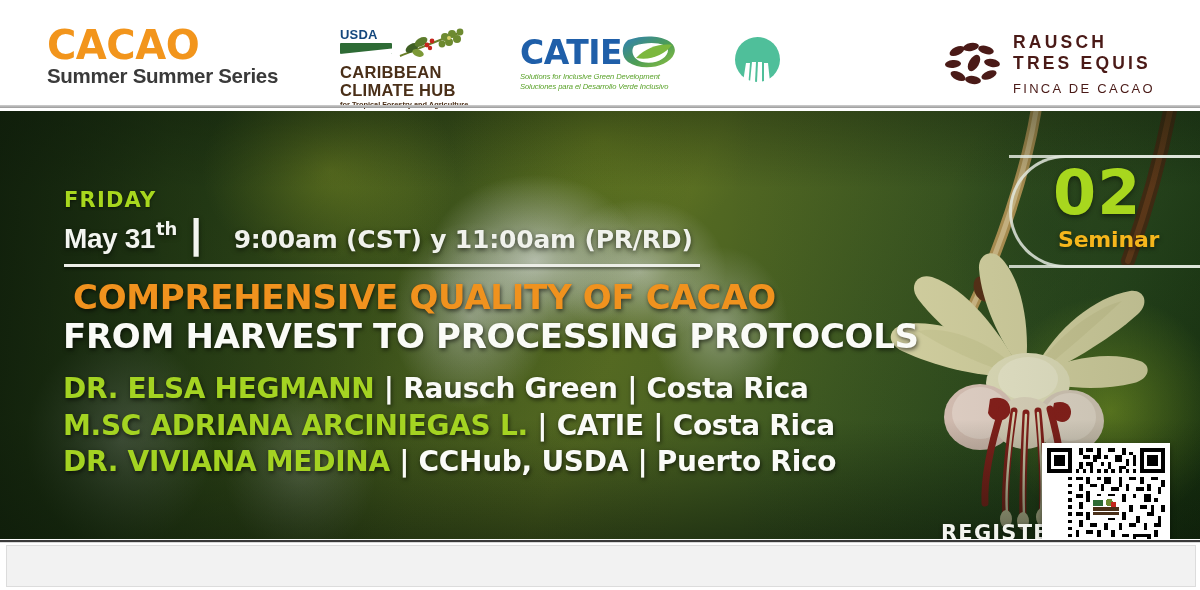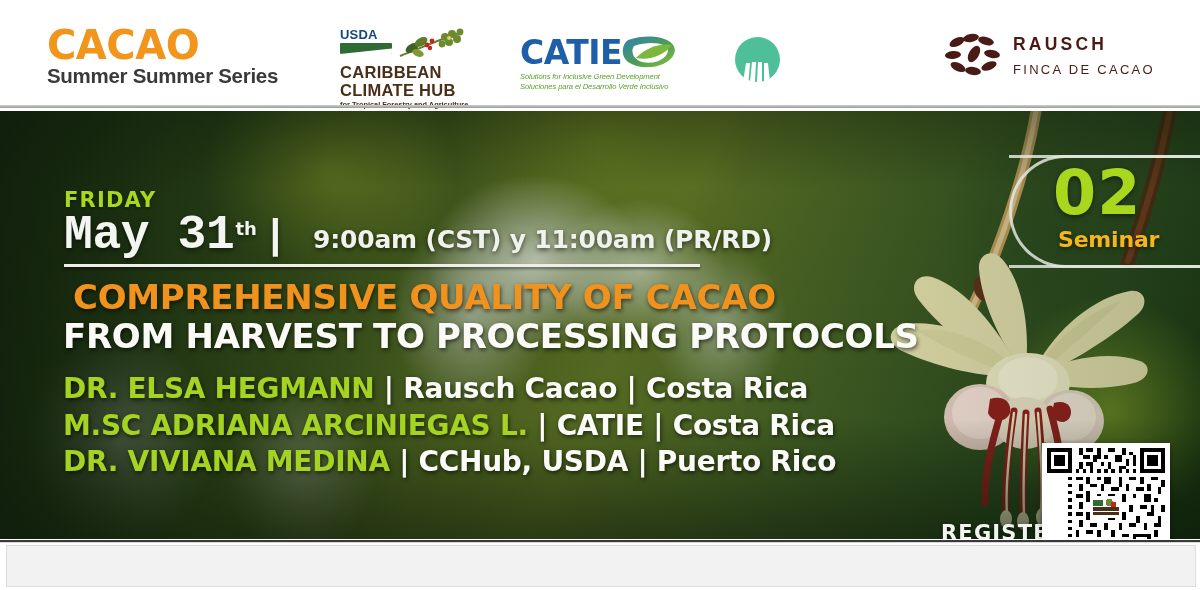--- a/index.html
+++ b/index.html
@@ -86,22 +86,22 @@
   .hero-flower{position:absolute;right:0;top:0;width:360px;height:428px;}
 
   
   .dateblock{position:absolute;left:64px;top:189px;}
   .friday{
     font-size:21px;font-weight:bold;color:#A8D71E;letter-spacing:1.2px;line-height:22px;
     text-shadow:0 1px 3px rgba(0,0,0,.55);font-family:"DejaVu Sans",sans-serif;
   }
   .daterow{display:flex;align-items:baseline;gap:0px;margin-top:1px;}
   .daymonth{
-    font-size:48px;font-weight:bold;color:#F3F5F0;line-height:44px;letter-spacing:-0.4px;
-    text-shadow:0 2px 5px rgba(0,0,0,.55);font-family:Liberation Mono, monospace;
+    font-size:28px;font-weight:bold;color:#F3F5F0;line-height:44px;letter-spacing:-0.4px;
+    text-shadow:0 2px 5px rgba(0,0,0,.55);font-family:Liberation Sans, sans-serif;
   }
   .daysup{font-size:18px;font-weight:bold;color:#F3F5F0;vertical-align:super;position:relative;top:-13px;left:1px;
     text-shadow:0 2px 5px rgba(0,0,0,.55);font-family:"DejaVu Sans",sans-serif;}
   .pipe{font-size:40px;font-weight:bold;color:#F3F5F0;margin-left:14px;line-height:44px;
     text-shadow:0 2px 5px rgba(0,0,0,.55);}
   .timetxt{
     font-size:25px;font-weight:bold;color:#F0F2EC;margin-left:32px;letter-spacing:-0.2px;
     text-shadow:0 2px 5px rgba(0,0,0,.6);font-family:"DejaVu Sans",sans-serif;
   }
   .hr-line{position:absolute;left:64px;top:264px;width:636px;height:3px;
@@ -253,20 +253,21 @@
           <ellipse cx="8" cy="23" rx="8" ry="4" transform="rotate(-5 8 23)"></ellipse>
           <ellipse cx="29" cy="22" rx="9" ry="5" transform="rotate(-60 29 22)"></ellipse>
           <ellipse cx="47" cy="22" rx="8" ry="4" transform="rotate(10 47 22)"></ellipse>
           <ellipse cx="13" cy="35" rx="8" ry="4" transform="rotate(25 13 35)"></ellipse>
           <ellipse cx="28" cy="39" rx="8" ry="4" transform="rotate(8 28 39)"></ellipse>
           <ellipse cx="44" cy="34" rx="8" ry="4" transform="rotate(-22 44 34)"></ellipse>
         </g>
       </svg>
       <div>
         <div class="rausch-t1">RAUSCH</div>
+        <div class="rausch-t2">TRES EQUIS</div>
         <div class="rausch-t3">FINCA DE CACAO</div>
       </div>
     </div>
   </div>
 
   <div class="hero">
     <div class="hero-bg"></div>
 
     <svg class="hero-flower" viewBox="0 0 360 428">
 
@@ -334,21 +335,21 @@
       <span class="timetxt">9:00am (CST) y 11:00am (PR/RD)</span>
     </div>
   </div>
   <div class="hr-line"></div>
 
   <div class="title1">COMPREHENSIVE QUALITY OF CACAO</div>
   <div class="title2">FROM HARVEST TO PROCESSING PROTOCOLS</div>
 
   <div class="speakers">
     <div class="spk">
-      <span class="nm">DR. ELSA HEGMANN</span><span class="sep"> | </span><span class="org">Rausch Cacao</span><span class="sep"> | </span><span class="org">Costa Rica</span>
+      <span class="nm">DR. ELSA HEGMANN</span><span class="sep"> | </span><span class="org">Rausch Green</span><span class="sep"> | </span><span class="org">Costa Rica</span>
     </div>
     <div class="spk">
       <span class="nm">M.SC ADRIANA ARCINIEGAS L.</span><span class="sep"> | </span><span class="org">CATIE</span><span class="sep"> | </span><span class="org">Costa Rica</span>
     </div>
     <div class="spk">
       <span class="nm">DR. VIVIANA MEDINA</span><span class="sep"> | </span><span class="org">CCHub, USDA</span><span class="sep"> | </span><span class="org">Puerto Rico</span>
     </div>
   </div>
 
   <div class="badge"></div>

